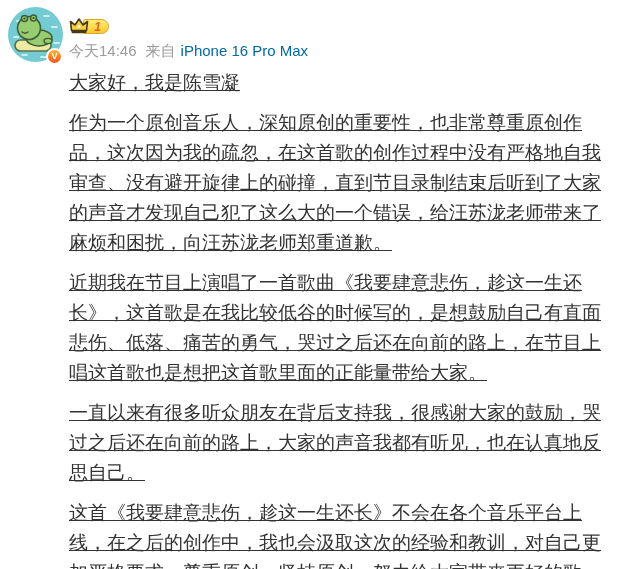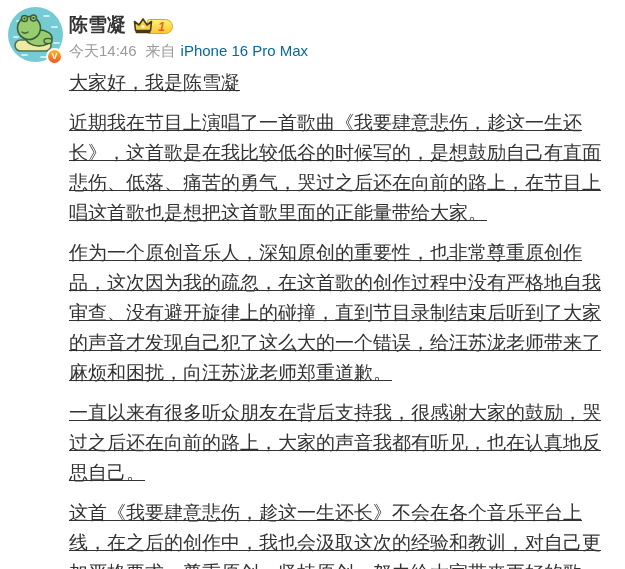--- a/index.html
+++ b/index.html
@@ -136,39 +136,38 @@
           <circle cx="25.5" cy="11" r="1.1" fill="#2f4a2a"></circle>
           <path d="M14 25 q3 2.5 6 0" fill="none" stroke="#3c5d35" stroke-width="1.3" stroke-linecap="round"></path>
           <ellipse cx="40" cy="34" rx="4" ry="2.6" fill="#97cc70" stroke="#3c5d35" stroke-width="1.4"></ellipse>
         </g>
       </svg>
       <span class="v-badge">V</span>
     </div>
 
     <div class="header-info">
       <div class="name-row">
-        <span class="username">陈雪凝</span>
         <span class="vip-badge">
           <svg width="20" height="18" viewBox="0 0 20 18">
             <path d="M2.5 13.5 L1.5 4.5 L6 8 L10 2 L14 8 L18.5 4.5 L17.5 13.5 Z" fill="#f7cf3d" stroke="#453a15" stroke-width="1.6" stroke-linejoin="round"></path>
             <rect x="2.5" y="13" width="15" height="3.2" rx="1.2" fill="#453a15"></rect>
             <circle cx="10" cy="9.5" r="1.6" fill="#fdf6da"></circle>
           </svg>
           <span class="vip-pill">1</span>
         </span>
       </div>
       <div class="meta-row">
         <span class="meta-time">今天14:46</span><span class="meta-source">来自</span><a class="meta-device">iPhone 16 Pro Max</a>
       </div>
     </div>
 
   </div>
 
   <div class="content">
     <p>大家好，我是陈雪凝</p>
+    <p>作为一个原创音乐人，深知原创的重要性，也非常尊重原创作品，这次因为我的疏忽，在这首歌的创作过程中没有严格地自我审查、没有避开旋律上的碰撞，直到节目录制结束后听到了大家的声音才发现自己犯了这么大的一个错误，给汪苏泷老师带来了麻烦和困扰，向汪苏泷老师郑重道歉。</p>
     <p>近期我在节目上演唱了一首歌曲《我要肆意悲伤，趁这一生还长》，这首歌是在我比较低谷的时候写的，是想鼓励自己有直面悲伤、低落、痛苦的勇气，哭过之后还在向前的路上，在节目上唱这首歌也是想把这首歌里面的正能量带给大家。</p>
-    <p>作为一个原创音乐人，深知原创的重要性，也非常尊重原创作品，这次因为我的疏忽，在这首歌的创作过程中没有严格地自我审查、没有避开旋律上的碰撞，直到节目录制结束后听到了大家的声音才发现自己犯了这么大的一个错误，给汪苏泷老师带来了麻烦和困扰，向汪苏泷老师郑重道歉。</p>
     <p>一直以来有很多听众朋友在背后支持我，很感谢大家的鼓励，哭过之后还在向前的路上，大家的声音我都有听见，也在认真地反思自己。</p>
     <p>这首《我要肆意悲伤，趁这一生还长》不会在各个音乐平台上线，在之后的创作中，我也会汲取这次的经验和教训，对自己更加严格要求，尊重原创，坚持原创，努力给大家带来更好的歌曲，不会再让支持我的朋友们失望。</p>
 
   </div>
 
 </div>
 
 </body></html>

